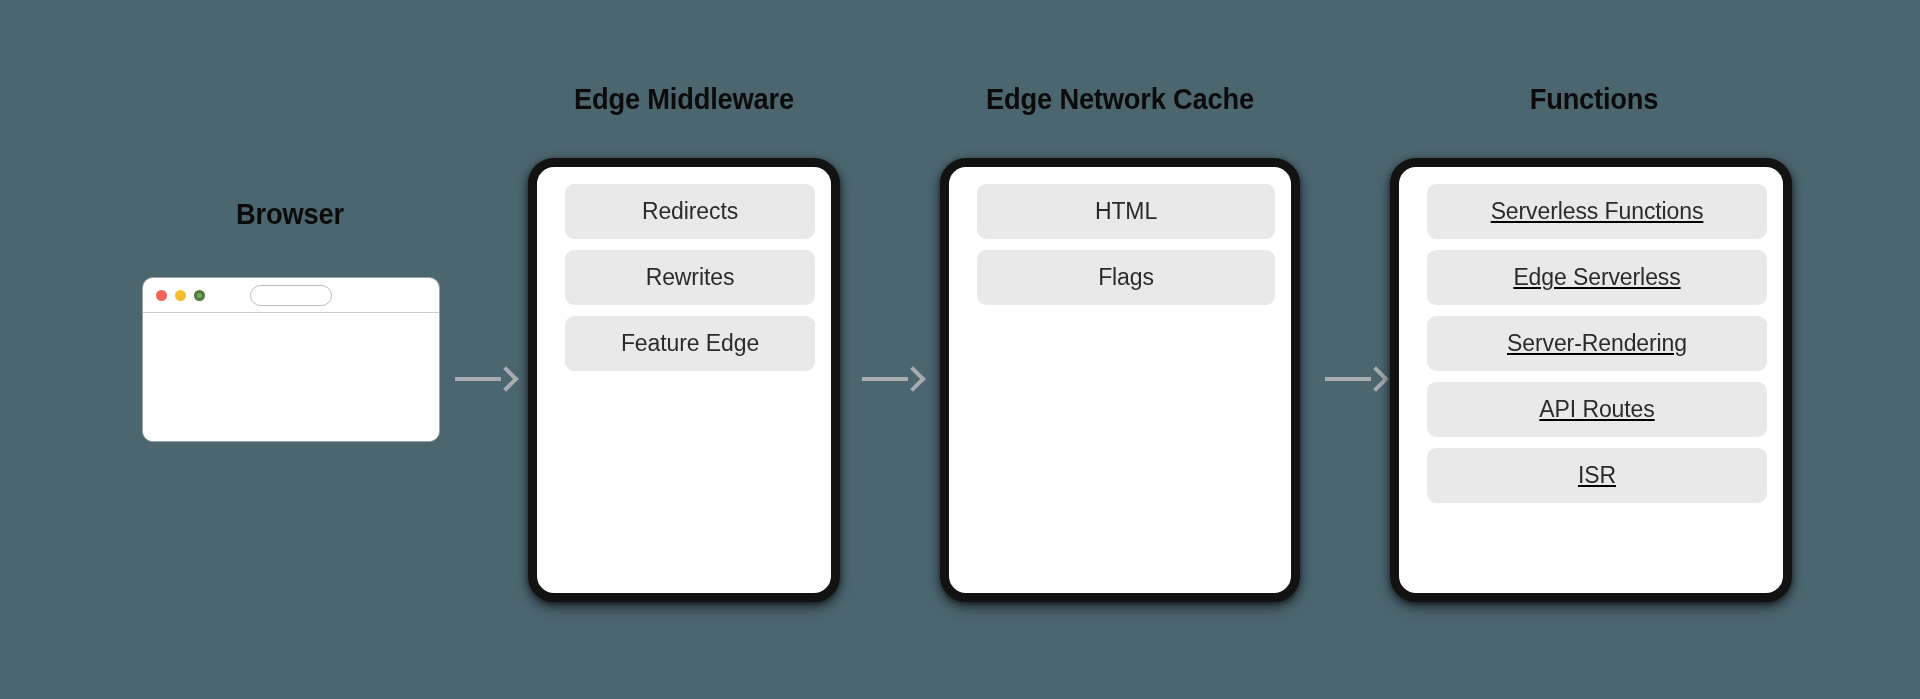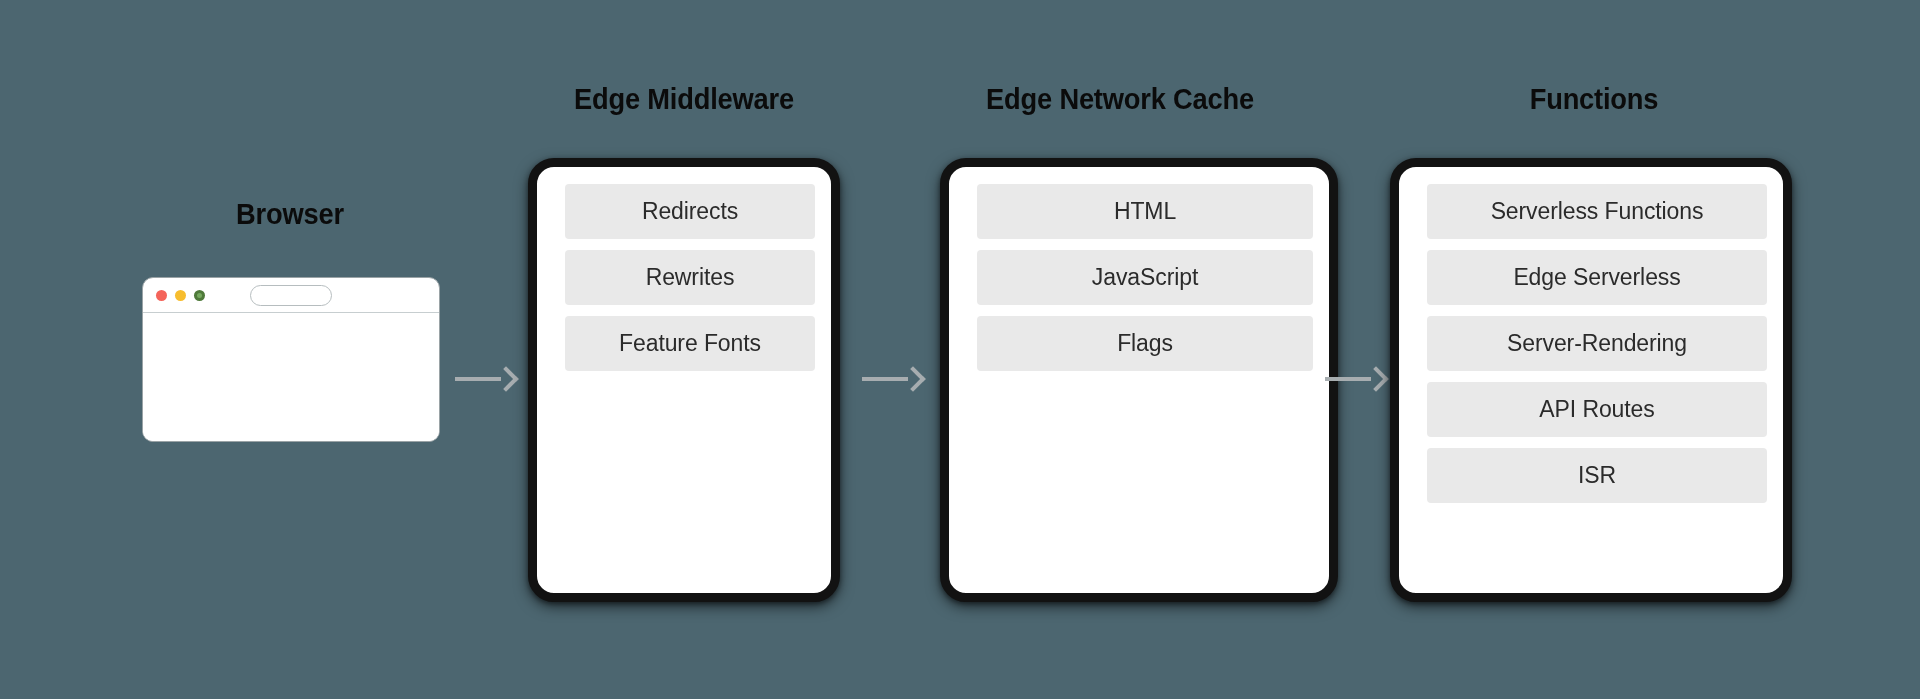--- a/index.html
+++ b/index.html
@@ -105,21 +105,21 @@
     padding: 17px 16px;
     display: flex;
     flex-direction: column;
     gap: 11px;
     box-shadow:
       0 5px 14px rgba(0,0,0,0.55),
       0 2px 5px rgba(0,0,0,0.45);
   }
   .card-item {
     background: #e9e9e9;
-    border-radius: 4px;
+    border-radius: 9px;
     height: 55px;
     display: flex;
     align-items: center;
     justify-content: center;
     color: #2b2b2b;
     font-size: 23px;
     font-family: "Liberation Sans", sans-serif;
     font-weight: 400;
     white-space: nowrap;
     letter-spacing: -0.1px;
@@ -174,44 +174,43 @@
   <div class="arrow" style="left:455px; top:366px;">
     <span class="shaft"></span>
     <span class="head"></span>
   </div>
 
   <div class="stage-title" style="left:684px; top:85px;">Edge Middleware</div>
 
   <div class="card" style="left:528px; top:158px; width:312px; height:444px;">
     <div class="card-item">Redirects</div>
     <div class="card-item">Rewrites</div>
-    <div class="card-item">Feature Fonts</div>
+    <div class="card-item">Feature Edge</div>
   </div>
 
   <div class="arrow" style="left:862px; top:366px;">
     <span class="shaft"></span>
     <span class="head"></span>
   </div>
 
   <div class="stage-title" style="left:1120px; top:85px;">Edge Network Cache</div>
 
-  <div class="card" style="left:940px; top:158px; width:398px; height:444px;">
+  <div class="card" style="left:940px; top:158px; width:360px; height:444px;">
     <div class="card-item">HTML</div>
-    <div class="card-item">JavaScript</div>
     <div class="card-item">Flags</div>
   </div>
 
   <div class="arrow" style="left:1325px; top:366px;">
     <span class="shaft"></span>
     <span class="head"></span>
   </div>
 
   <div class="stage-title" style="left:1594px; top:85px;">Functions</div>
 
-  <div class="card" style="left:1390px; top:158px; width:402px; height:444px;">
+  <div class="card" style="left:1390px; top:158px; width:402px; height:444px;text-decoration:underline;">
     <div class="card-item">Serverless Functions</div>
     <div class="card-item">Edge Serverless</div>
     <div class="card-item">Server-Rendering</div>
     <div class="card-item">API Routes</div>
     <div class="card-item">ISR</div>
   </div>
 
 </div>
 
 </body></html>

